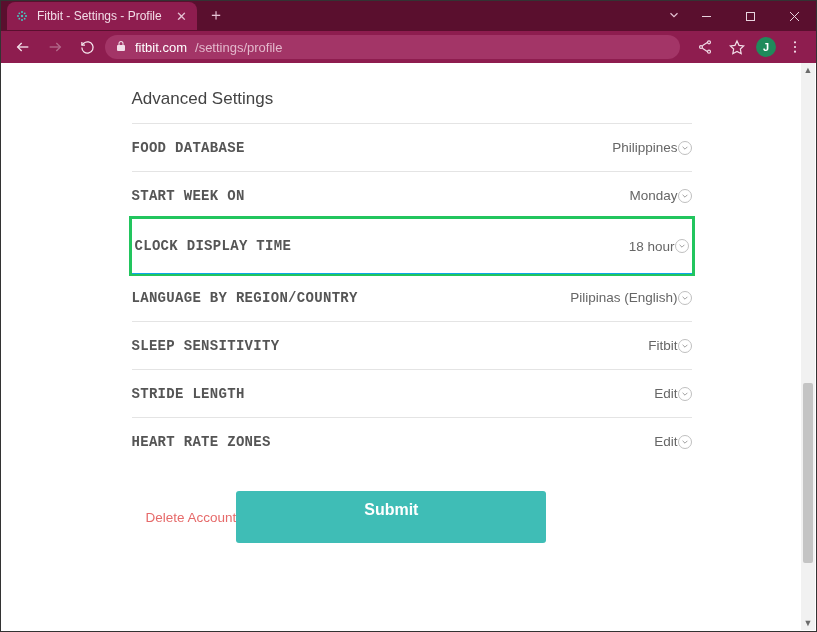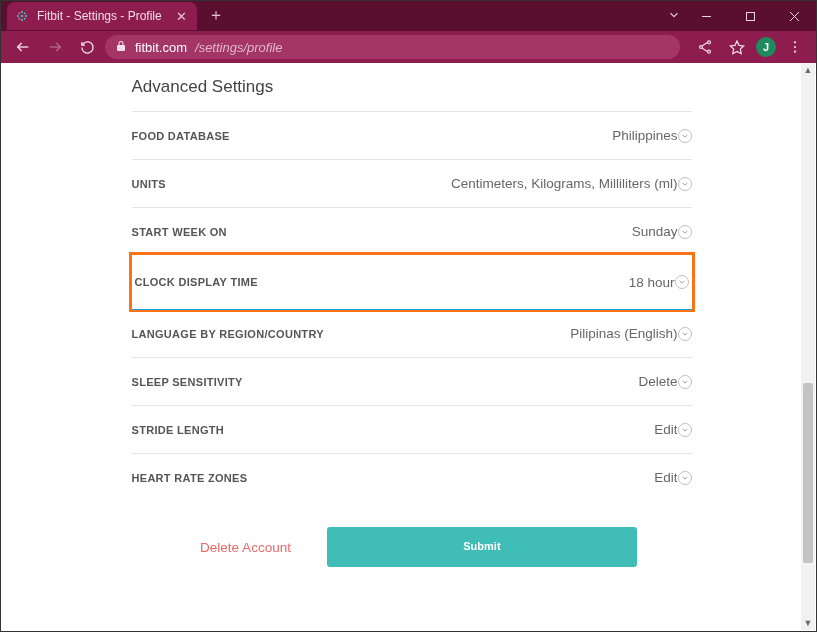--- a/index.html
+++ b/index.html
@@ -65,21 +65,21 @@
     color:#f5e3ec; border-radius:50%; cursor:pointer;
   }
   .nav-btn.disabled { color:#b36a8b; }
   .url-field {
     flex:1; height:24px; background:#a33567; border-radius:12px;
     display:flex; align-items:center; padding:0 10px; gap:8px;
     color:#f6e7ef; font-size:13px;
   }
   .url-lock { color:#f2dde8; }
   .url-host { color:#fff; }
-  .url-path { color:#e3b8cc;font-style:italic; }
+  .url-path { color:#e3b8cc; }
   .addr-right { display:flex; align-items:center; gap:6px; margin-left:8px; }
   .addr-icon { width:26px; height:26px; display:flex; align-items:center; justify-content:center; color:#f2dde8; cursor:pointer; }
   .avatar {
     width:20px; height:20px; border-radius:50%; background:#1f8a5b;
     color:#fff; font-size:11px; display:flex; align-items:center; justify-content:center;
     font-weight:600;
   }
   
   .viewport {
     position:absolute; left:1px; right:1px; top:62px; bottom:1px;
@@ -93,65 +93,65 @@
     background:#c4c4c4; border-radius:2px;
   }
   .scroll-arrow { position:absolute; left:0; width:14px; height:14px; display:flex;align-items:center;justify-content:center;color:#6b6b6b; font-size:9px;}
   .scroll-arrow.up{top:0;} .scroll-arrow.down{bottom:0;}
   .page {
     position:absolute; left:0; right:14px; top:0; bottom:0;
     display:flex; justify-content:center;
   }
   .content {
     width: 560px;
-    padding-top: 8px;
+    padding-top: 20px;
     margin-left: 20px;
   }
   .section-title {
     font-size: 17px; color:#444; font-weight:400; margin: 6px 0 14px 0;
   }
   .setting-row {
     border-top:1px solid #e4e4e4;
     height: 48px;
     display:flex; align-items:center; justify-content:space-between;
   }
   .setting-row:last-of-type { border-bottom:1px solid #e4e4e4; }
   .row-label {
-    font-size: 11px; letter-spacing: 0.3px; color:#555; text-transform:uppercase;
+    font-size: 14px; letter-spacing: 0.3px; color:#555; text-transform:uppercase;
     font-weight:600;
+    font-family:Liberation Mono, monospace;
   }
   .row-value {
     display:flex; align-items:center; 
     font-size: 13.5px; color:#666; cursor:pointer;
   }
   .chev-circle {
     width:14px; height:14px; border:1px solid #bfbfbf; border-radius:50%;
     display:flex; align-items:center; justify-content:center; color:#9c9c9c;
   }
   .chev-circle svg { display:block; }
   .highlight-box {
-    border:3px solid #f97316;
+    border:3px solid #22c55e;
     margin: -3px;
     padding: 0;
   }
   .highlight-box .setting-row {
     border-top:none; border-bottom:none; padding: 0 3px; height:54px;
   }
   .actions {
-    display:flex; align-items:center; justify-content:center;
+    display:flex; align-items:center; justify-content:flex-start;
     margin-top: 26px;
-    gap: 36px;
   }
   .delete-link {
     color:#e66a6a; font-size:13.5px; cursor:pointer; padding-left:14px;
   }
   .submit-btn {
     flex-basis: 310px;
     background:#3fbdb6; color:#fff; text-align:center;
-    height:40px; line-height:38px; font-size:11px; font-weight:600;
+    height:52px; line-height:38px; font-size:16px; font-weight:600;
     border-radius:3px; cursor:pointer;
   }
 </style>
 </head>
 <body>
 
 <div class="titlebar">
   <div class="tab">
     <span class="tab-favicon">
       <svg width="12" height="12" viewBox="0 0 12 12">
@@ -267,36 +267,25 @@
         <span class="row-value">
           <span>Philippines</span>
           <span class="chev-circle">
               <svg width="8" height="8" viewBox="0 0 10 10">
                 <polyline points="2 3.5 5 6.5 8 3.5" fill="none" stroke="currentColor" stroke-width="1.2"></polyline>
               </svg>
             </span>
         </span>
       </div>
 
-      <div class="setting-row">
-        <span class="row-label">UNITS</span>
-        <span class="row-value">
-          <span>Centimeters, Kilograms, Milliliters (ml)</span>
-          <span class="chev-circle">
-              <svg width="8" height="8" viewBox="0 0 10 10">
-                <polyline points="2 3.5 5 6.5 8 3.5" fill="none" stroke="currentColor" stroke-width="1.2"></polyline>
-              </svg>
-            </span>
-        </span>
-      </div>
 
       <div class="setting-row">
         <span class="row-label">START WEEK ON</span>
         <span class="row-value">
-          <span>Sunday</span>
+          <span>Monday</span>
           <span class="chev-circle">
               <svg width="8" height="8" viewBox="0 0 10 10">
                 <polyline points="2 3.5 5 6.5 8 3.5" fill="none" stroke="currentColor" stroke-width="1.2"></polyline>
               </svg>
             </span>
         </span>
       </div>
 
       <div class="highlight-box">
         <div class="setting-row">
@@ -321,21 +310,21 @@
                 <polyline points="2 3.5 5 6.5 8 3.5" fill="none" stroke="currentColor" stroke-width="1.2"></polyline>
               </svg>
             </span>
         </span>
       </div>
 
 
       <div class="setting-row">
         <span class="row-label">SLEEP SENSITIVITY</span>
         <span class="row-value">
-          <span>Delete</span>
+          <span>Fitbit</span>
           <span class="chev-circle">
               <svg width="8" height="8" viewBox="0 0 10 10">
                 <polyline points="2 3.5 5 6.5 8 3.5" fill="none" stroke="currentColor" stroke-width="1.2"></polyline>
               </svg>
             </span>
         </span>
       </div>
 
       <div class="setting-row">
         <span class="row-label">STRIDE LENGTH</span>

